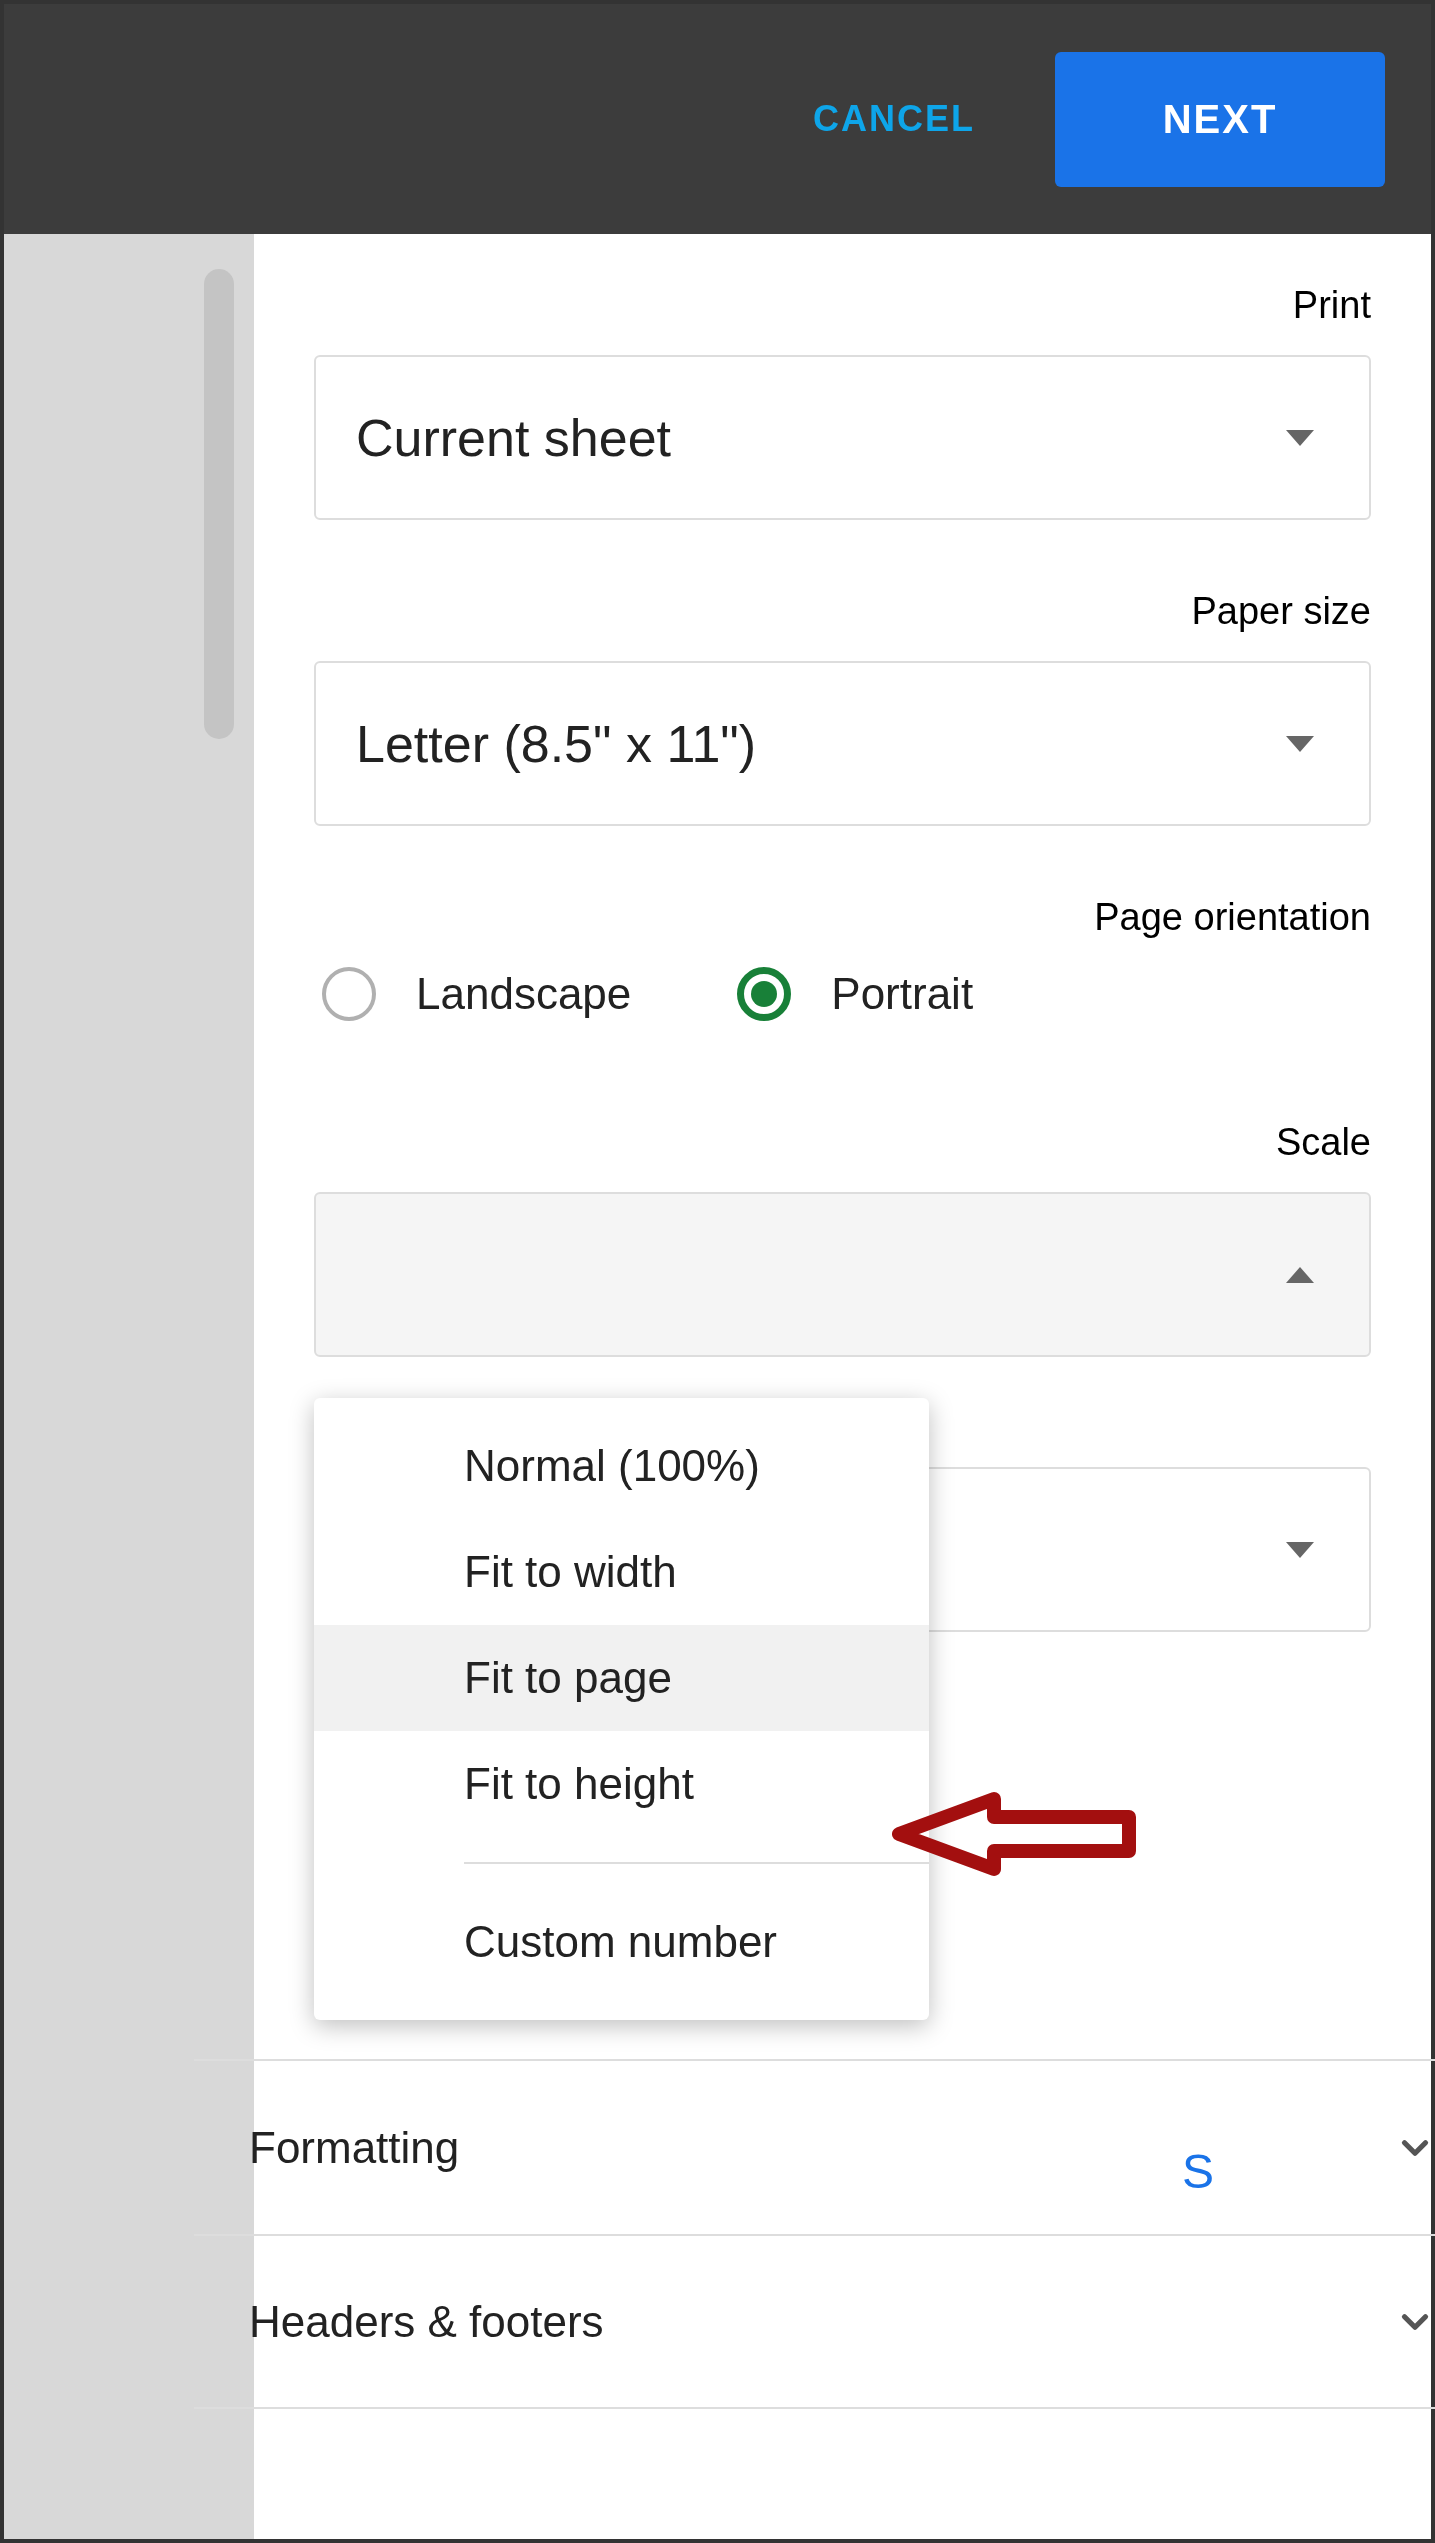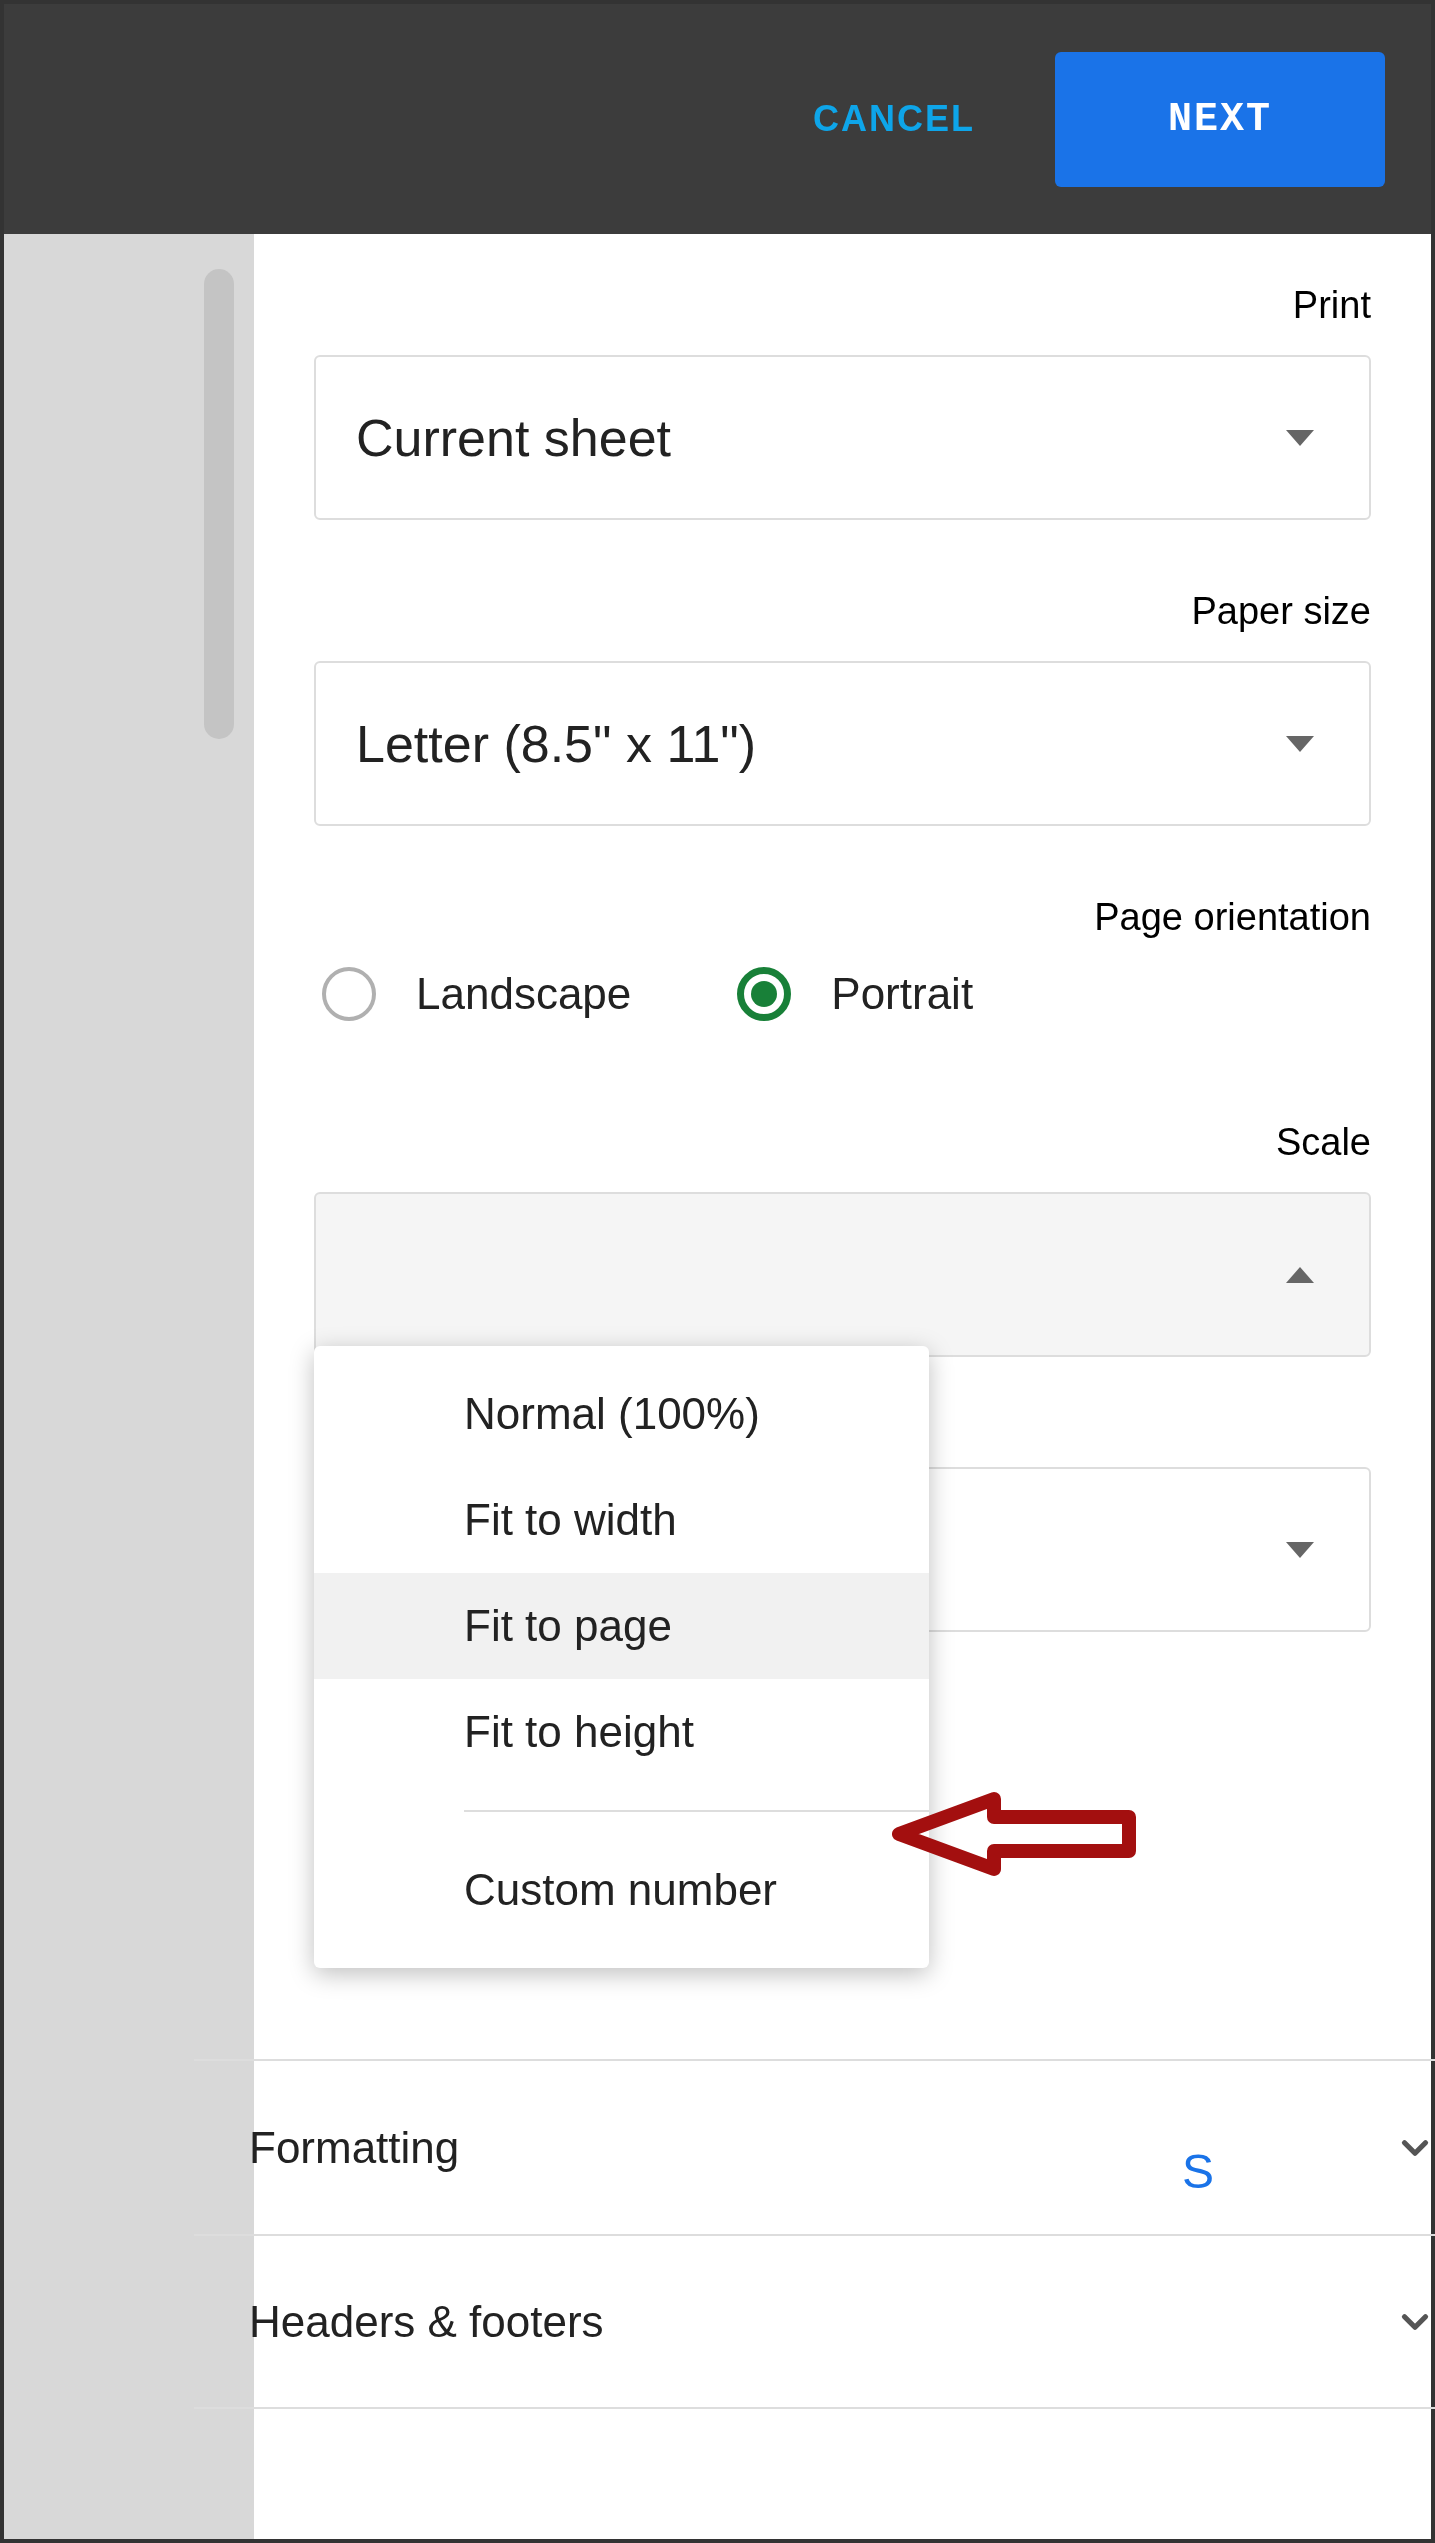--- a/index.html
+++ b/index.html
@@ -22,21 +22,20 @@
       height: 135px;
       border: none; background: transparent; cursor: pointer;
     }
     .btn-next {
       color: #fff; font-weight: 600; font-size: 40px; letter-spacing: 2px;
       background: #1a73e8;
       height: 135px; width: 330px;
       display: inline-flex; align-items: center; justify-content: center;
       border: none; border-radius: 6px; cursor: pointer;
       margin-left: 30px;
-      font-family: Liberation Mono, monospace;
     }
 
     .body-row { position: relative; display: flex; height: calc(100% - 230px); }
     .left-gutter { width: 250px; background: #d8d8d8; position: relative; }
     .scroll-thumb {
       position: absolute;
       top: 35px; right: 20px;
       width: 30px; height: 470px;
       background: #c4c4c4; border-radius: 15px;
     }
@@ -98,21 +97,21 @@
       border: 2px solid #ddd; border-radius: 6px;
       height: 165px;
       display: flex; align-items: center; justify-content: flex-end;
       padding-right: 55px;
     }
 
     .blue-s { color:#1a73e8; font-size: 48px; letter-spacing: 2px; font-weight:500; }
 
     .dropdown-pop {
       position: absolute;
-      left: 310px; top: 1342px;
+      left: 310px; top: 1394px;
       width: 615px;
       background: #fff;
       border-radius: 6px;
       box-shadow: 0 6px 24px rgba(0,0,0,0.25);
       padding: 15px 0 25px 0;
       z-index: 10;
     }
     .dd-item {
       font-size: 44px; color: #222;
       padding: 28px 0 28px 150px;

